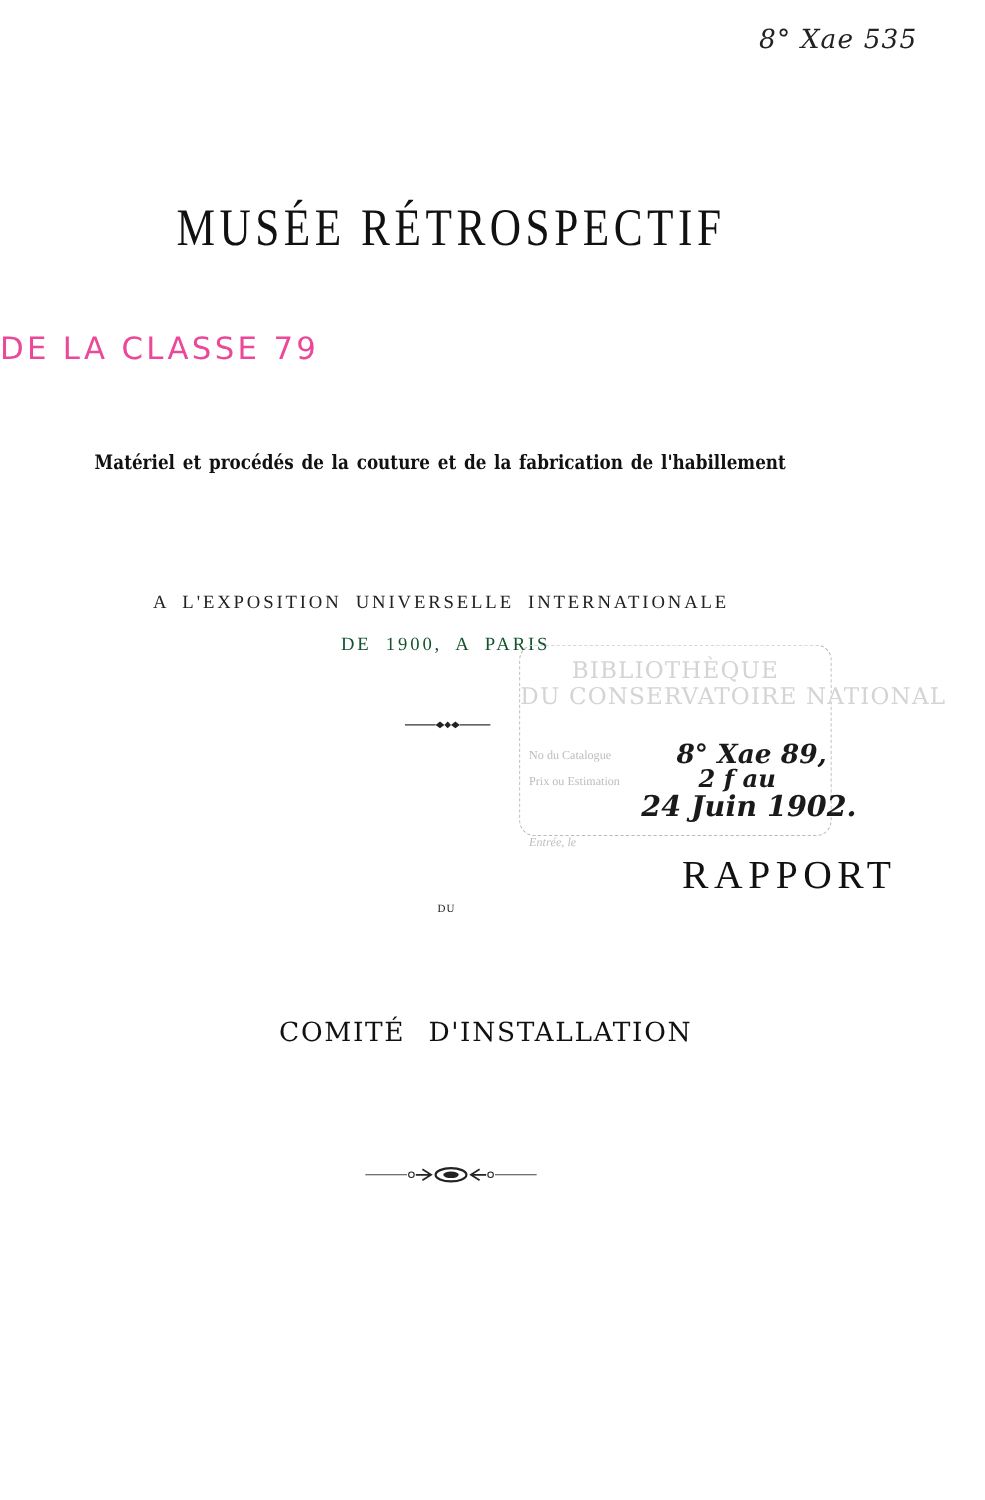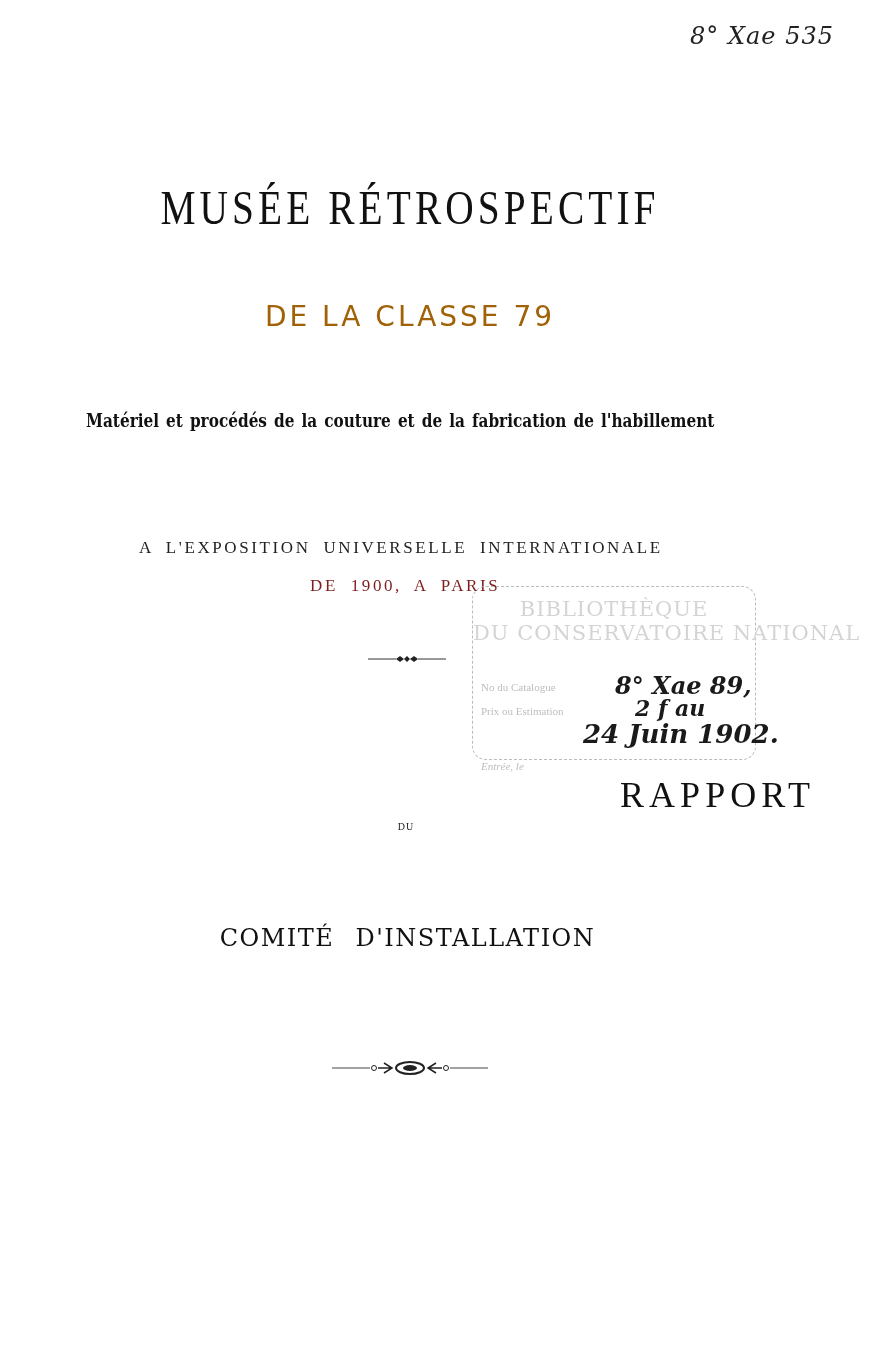--- a/index.html
+++ b/index.html
@@ -1,31 +1,31 @@
 <!DOCTYPE html>
 <html><head>
 <meta charset="utf-8">
 <style>
   html, body { margin:0; padding:0; }
   body { width:895px; height:1364px; background:#ffffff; position:relative; overflow:hidden; color:#111; }
   .abs { position:absolute; white-space:nowrap; }
   .shelfmark { left:690px; top:22px; font-family:"DejaVu Serif", serif; font-style:italic; font-size:24px; color:#222; letter-spacing:1px; }
   .title { left:0; width:820px; text-align:center; top:180px; font-family:"Liberation Serif", serif; font-size:48px; letter-spacing:5px; transform:scaleX(0.82); transform-origin:410px 0; color:#111; }
-  .classe { left:0; width:820px; text-align:center; top:300px; font-family:"DejaVu Sans", sans-serif; font-size:28px; letter-spacing:3px; color:#a16207; }
+  .classe { left:0; width:820px; top:300px; font-family:"DejaVu Sans", sans-serif; font-size:28px; letter-spacing:3px; color:#ec4899; }
   .subtitle { left:86px; top:410px; font-family:"DejaVu Serif", serif; font-weight:bold; font-size:18px; color:#111; transform:scaleX(0.85); transform-origin:0 0; word-spacing:2px; }
   .expo1 { left:139px; top:538px; font-family:"Liberation Serif", serif; font-size:17px; letter-spacing:2.6px; word-spacing:6px; color:#222; }
-  .expo2 { left:310px; top:576px; font-family:"Liberation Serif", serif; font-size:17px; letter-spacing:2.6px; word-spacing:6px; color:#7f1d1d; }
+  .expo2 { left:310px; top:576px; font-family:"Liberation Serif", serif; font-size:17px; letter-spacing:2.6px; word-spacing:6px; color:#14532d; }
   .orn-small { left:368px; top:652px; width:78px; height:14px; }
   .stamp { left:472px; top:586px; width:282px; height:172px; border:1px dashed #bbb; border-radius:14px; }
   .stamp-line { position:absolute; left:0; right:0; text-align:center; font-family:"DejaVu Serif", serif; color:#d4d4d4; font-size:21px; letter-spacing:1px; }
   .stamp-field { position:absolute; left:8px; font-family:Liberation Serif, serif; color:#bdbdbd; font-size:11px; }
   .stamp-hand { position:absolute; font-family:"DejaVu Serif", serif; font-style:italic; font-weight:bold; color:#1a1a1a; }
   .rapport { left:0; width:815px; text-align:right; top:774px; font-family:"Liberation Serif", serif; font-size:36px; letter-spacing:5px; color:#111; }
   .du { left:0; width:812px; text-align:center; top:821px; font-family:"Liberation Serif", serif; font-size:10px; letter-spacing:1px; color:#222; }
-  .comite { left:0; width:815px; text-align:center; top:924px; font-family:"DejaVu Serif", serif; font-size:24px; letter-spacing:1.5px; word-spacing:12px; color:#111; }
+  .comite { left:0; width:815px; text-align:center; top:924px; font-family:"DejaVu Serif", serif; font-size:24px; letter-spacing:1.5px; word-spacing:12px; color:#111;padding-left:34px; }
   .orn-large { left:332px; top:1058px; width:156px; height:20px; }
 </style>
 </head>
 <body>
 
 <div class="abs shelfmark">8° Xae 535</div>
 
 <div class="abs title">MUSÉE RÉTROSPECTIF</div>
 <div class="abs classe">DE LA CLASSE 79</div>
 <div class="abs subtitle">Matériel et procédés de la couture et de la fabrication de l'habillement</div>

